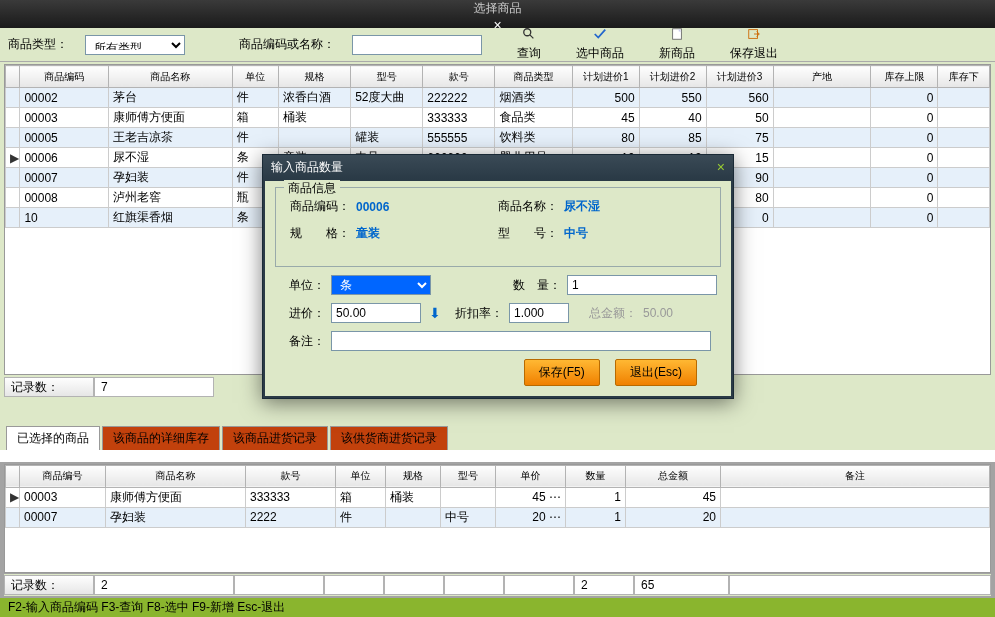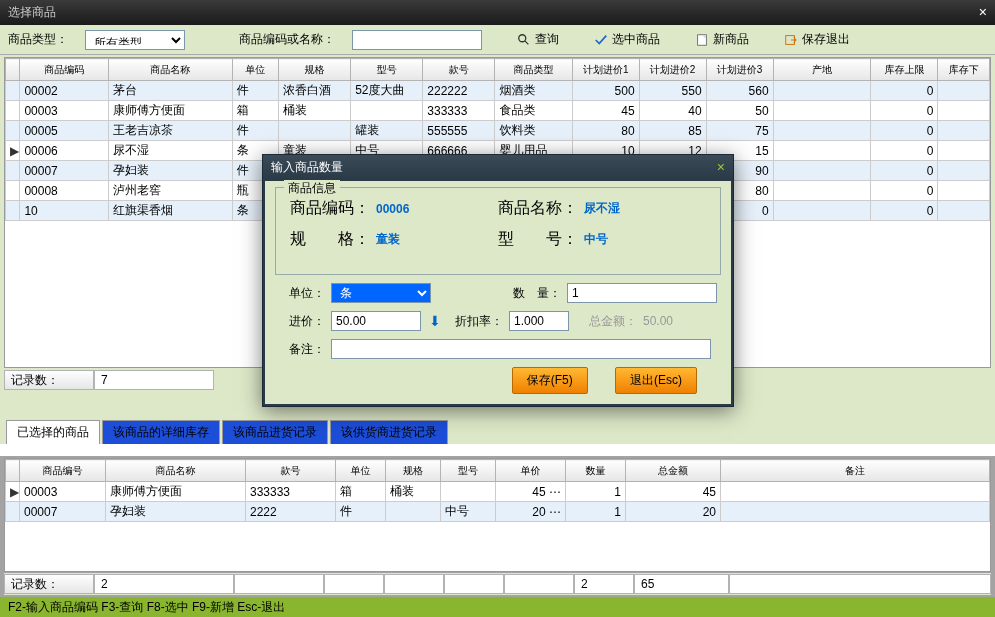--- a/index.html
+++ b/index.html
@@ -1,72 +1,72 @@
 <!DOCTYPE html>
 <html><head>
 <meta charset="utf-8">
 <style>
 * { box-sizing: border-box; margin: 0; padding: 0; font-family: "Microsoft YaHei", Arial, sans-serif; font-size: 12px; }
 body { background: #000; width: 995px; height: 617px; overflow: hidden; position: relative; }
 .window { width: 995px; height: 617px; background: #fff; display: flex; flex-direction: column; }
-.titlebar { height: 28px; background: linear-gradient(#3a3a3a, #1a1a1a); color: #ccc; display: flex; align-items: center; padding: 0 8px; justify-content: space-between; }
+.titlebar { height: 28px; background: linear-gradient(#3a3a3a, #1a1a1a); color: #ccc; display: flex; align-items: center; padding: 0 8px; justify-content: space-between; flex-direction: column; }
 .titlebar .title { font-size: 12px; }
 .titlebar .close { color: #fff; font-size: 14px; cursor: pointer; }
 .toolbar { height: 34px; background: #dde8c8; display: flex; align-items: center; padding: 0 8px; gap: 17px; border-bottom: 1px solid #aaa; }
 .toolbar label { font-size: 12px; }
 .toolbar select, .toolbar input[type=text] { height: 20px; border: 1px solid #7a96a8; padding: 4px 4px; font-size: 12px; background: #fff; }
 .toolbar select { width: 100px; }
 .toolbar .search-input { width: 130px; }
-.toolbar .tb-link { display: inline-flex; align-items: center; gap: 4px; margin-left: 18px; cursor: pointer; color: #000; }
+.toolbar .tb-link { display: inline-flex; align-items: center; gap: 4px; margin-left: 18px; cursor: pointer; color: #000; flex-direction: column; }
 .toolbar .tb-link svg { width: 14px; height: 14px; }
 
 .grid-wrap { flex: 0 0 auto; height: 338px; background: #dde8c8; padding: 2px 4px 2px 4px; display: flex; flex-direction: column; }
 .grid-scroll { flex: 1; background: #fff; border: 1px solid #999; overflow: hidden; position: relative; }
 table.grid { border-collapse: collapse; width: 100%; table-layout: fixed; }
 table.grid th { background: linear-gradient(#fefefe, #e6e6e6); border: 1px solid #b3b3b3; padding: 2px 4px; font-weight: normal; font-size: 10px; height: 22px; text-align: center; }
 table.grid td { border: 1px solid #ccc; padding: 1px 4px; font-size: 12px; height: 18px; white-space: nowrap; overflow: hidden; }
 table.grid tr.even td { background: #e6f0fa; }
 table.grid tr.odd td { background: #fff; }
 table.grid td.num { text-align: right; }
 .row-marker { width: 14px; text-align: center; color: #333; }
 
 .record-bar { height: 22px; background: #dde8c8; display: flex; align-items: center; margin-top: 1px; }
 .record-bar .cell { border: 1px solid #b3b3b3; background: linear-gradient(#fefefe, #e6e6e6); height: 20px; display: inline-flex; align-items: center; padding: 0 6px; font-size: 12px; }
 .record-bar .cell.val { background: #fff; min-width: 60px; }
 
 .tabs { background: #dde8c8; display: flex; height: 24px; align-items: flex-end; padding-left: 6px; gap: 2px; }
-.tabs .tab { background: #1d4ed8; border: 1px solid #999; border-bottom: none; padding: 3px 10px; font-size: 12px; cursor: pointer; }
+.tabs .tab { background: #c2410c; border: 1px solid #999; border-bottom: none; padding: 3px 10px; font-size: 12px; cursor: pointer; }
 .tabs .tab.active { background: #fff; }
 
 .bottom-grid-wrap { background: #a3a3a3; padding: 2px 4px 2px 4px; height: 158px; display: flex; flex-direction: column; margin-top: 12px; }
 .bottom-scroll { flex: 1; background: #fff; border: 1px solid #999; overflow: hidden; }
 
 .footer { height: 22px; background: #8ab52e; color: #000; font-size: 12px; display: flex; align-items: center; padding: 0 8px; }
 
 
 .modal { position: absolute; left: 262px; top: 154px; width: 472px; background: #2a3a46; border: 1px solid #1a2a36; box-shadow: 0 4px 20px rgba(0,0,0,0.5); }
 .modal-title { height: 24px; color: #fff; font-size: 12px; display: flex; align-items: center; justify-content: space-between; padding: 0 8px; background: linear-gradient(#3a4a56, #2a3a46); }
 .modal-title .mclose { color: #9acd32; font-size: 14px; cursor: pointer; }
 .modal-body { background: #dde8c8; margin: 2px; padding: 6px 10px 10px; }
 .fieldset { border: 1px solid #9aa; padding: 10px 14px 14px; margin-bottom: 8px; position: relative; }
 .fieldset .legend { position: absolute; top: -8px; left: 8px; background: #dde8c8; padding: 0 4px; font-size: 12px; }
 .info-row { display: flex; margin-bottom: 10px; }
 .info-row .pair { flex: 1; display: flex; align-items: center; gap: 6px; }
-.info-row label { font-size: 16px; }
+.info-row label { font-size: 12px; }
 .info-row .blue { color: #0066cc; font-weight: bold; }
 .form-row { display: flex; align-items: center; margin-bottom: 8px; }
 .form-row label { width: 50px; text-align: right; margin-right: 6px; }
 .form-row input, .form-row select { height: 20px; border: 1px solid #7a96a8; padding: 0 4px; font-size: 12px; }
 .form-row input { width: 90px; background: #fff; }
 .form-row select { width: 100px; background: #0066ff; color: #fff; }
 .form-row .btn-arrow { width: 16px; height: 16px; margin: 0 8px; color: #0066cc; font-size: 14px; }
 .form-row .grey { color: #999; }
 .form-row input.remark { width: 380px; }
 .modal-buttons { text-align: right; padding-right: 24px; margin-top: 8px; }
-.modal-buttons button { background: linear-gradient(#ffb833, #f08000); border: 1px solid #b86a00; color: #000; padding: 4px 14px; font-size: 12px; margin-left: 24px; cursor: pointer; border-radius: 2px; }
+.modal-buttons button { background: linear-gradient(#ffb833, #f08000); border: 1px solid #b86a00; color: #000; padding: 4px 14px; font-size: 12px; margin-left: 12px; cursor: pointer; border-radius: 2px; }
 </style>
 </head>
 <body>
 
 <div class="window">
   <div class="titlebar">
     <span class="title">选择商品</span>
     <span class="close">×</span>
   </div>
 

